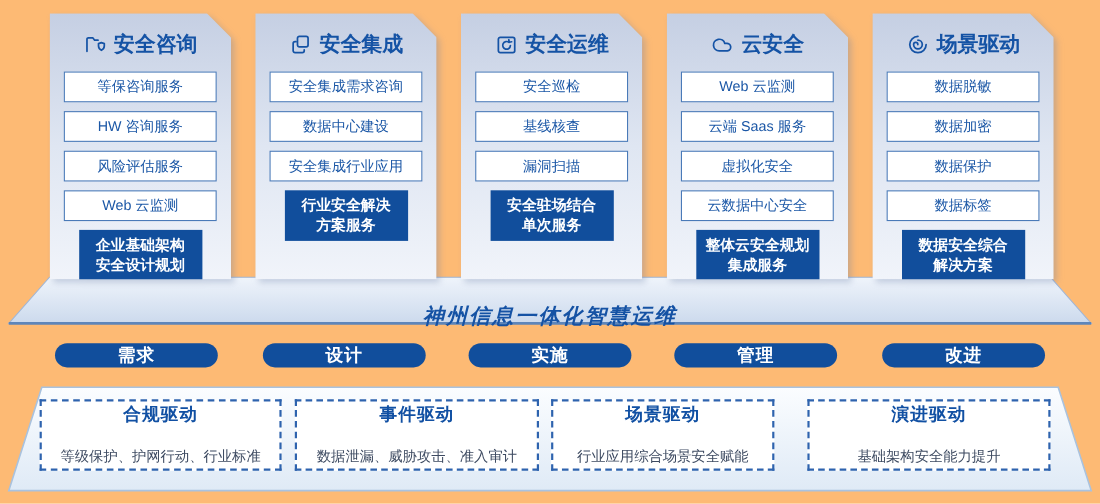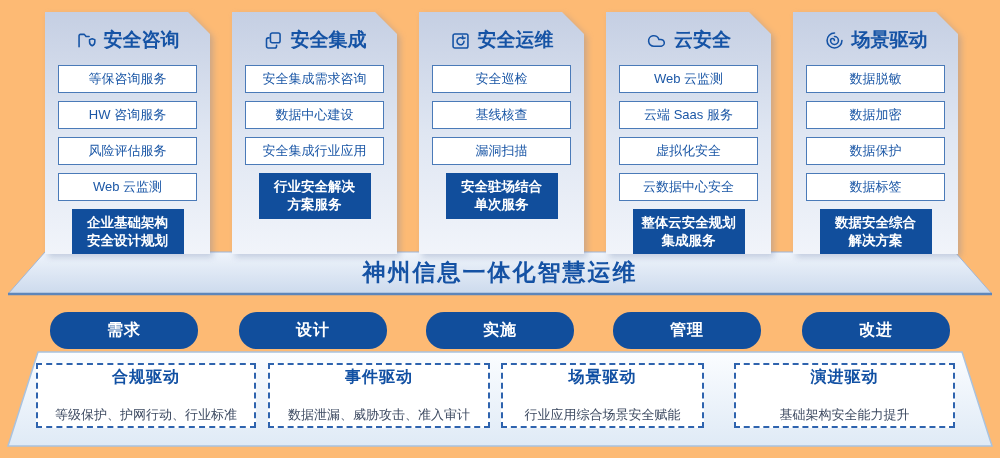--- a/index.html
+++ b/index.html
@@ -17,25 +17,25 @@
   .panel-title{font-size:19px;font-weight:bold;color:#1553a5;white-space:nowrap;}
   .icon{display:flex;align-items:center;}
   .items{margin-top:12px;}
   .item{width:137px;height:26px;margin:0 auto 8px auto;background:#ffffff;border:1px solid #4a7ab8;
     display:flex;align-items:center;justify-content:center;font-size:13px;color:#1b57a6;white-space:nowrap;}
   .highlight{width:112px;height:46px;margin:2px auto 0 auto;background:#114e9c;color:#ffffff;
     font-weight:bold;font-size:13.5px;line-height:1.35;
     display:flex;flex-direction:column;align-items:center;justify-content:center;}
 
   
-  .banner-title{position:absolute;top:257px;left:0;width:100%;text-align:center;
-    font-size:23px;font-weight:bold;color:#1552a4;letter-spacing:2px;}
-
-  
-  .pill{position:absolute;top:312px;width:148px;height:37px;border-radius:18px;background:#114e9c;
+  .banner-title{position:absolute;top:275px;left:0;width:100%;text-align:center;
+    font-size:19px;font-weight:bold;color:#1552a4;letter-spacing:2px;font-style:italic;}
+
+  
+  .pill{position:absolute;top:312px;width:148px;height:22px;border-radius:18px;background:#114e9c;
     color:#ffffff;font-size:16px;font-weight:bold;letter-spacing:1px;
     display:flex;align-items:center;justify-content:center;}
   .pl0{left:50px}.pl1{left:239px}.pl2{left:426px}.pl3{left:613px}.pl4{left:802px}
 
   
   .driver{position:absolute;top:363px;height:65px;background:#ffffff;border:2px dashed #2e63ae;
     box-sizing:border-box;display:flex;flex-direction:column;align-items:center;justify-content:center;gap:18px;}
   .dr0{left:36px;width:220px}.dr1{left:268px;width:222px}.dr2{left:501px;width:203px}.dr3{left:734px;width:221px}
   .driver-title{font-size:16px;font-weight:bold;color:#1150a3;letter-spacing:1px;}
   .driver-desc{font-size:13px;color:#3d4a61;white-space:nowrap;}

